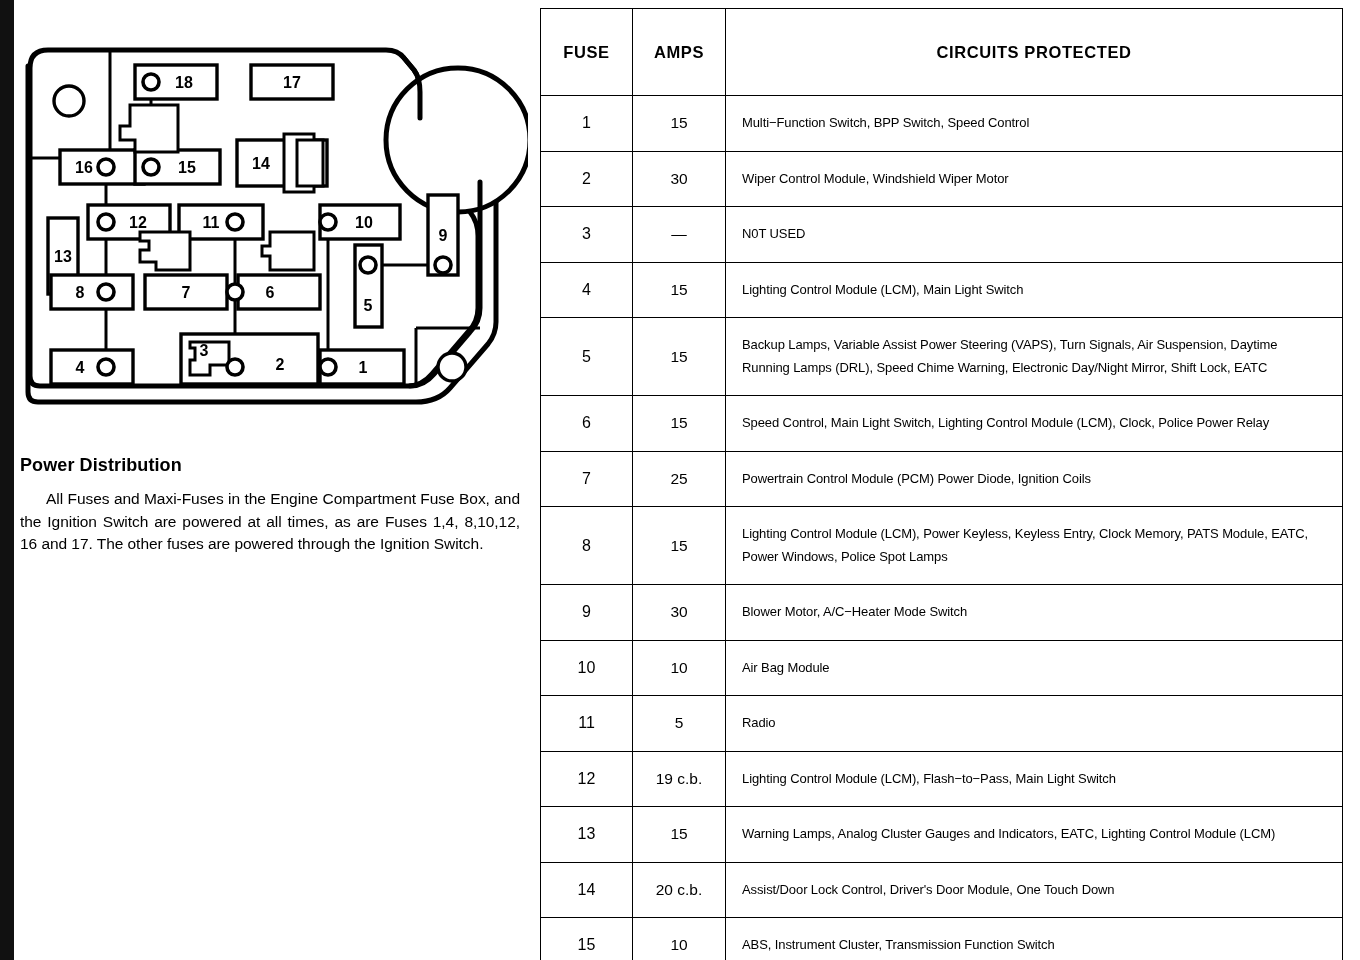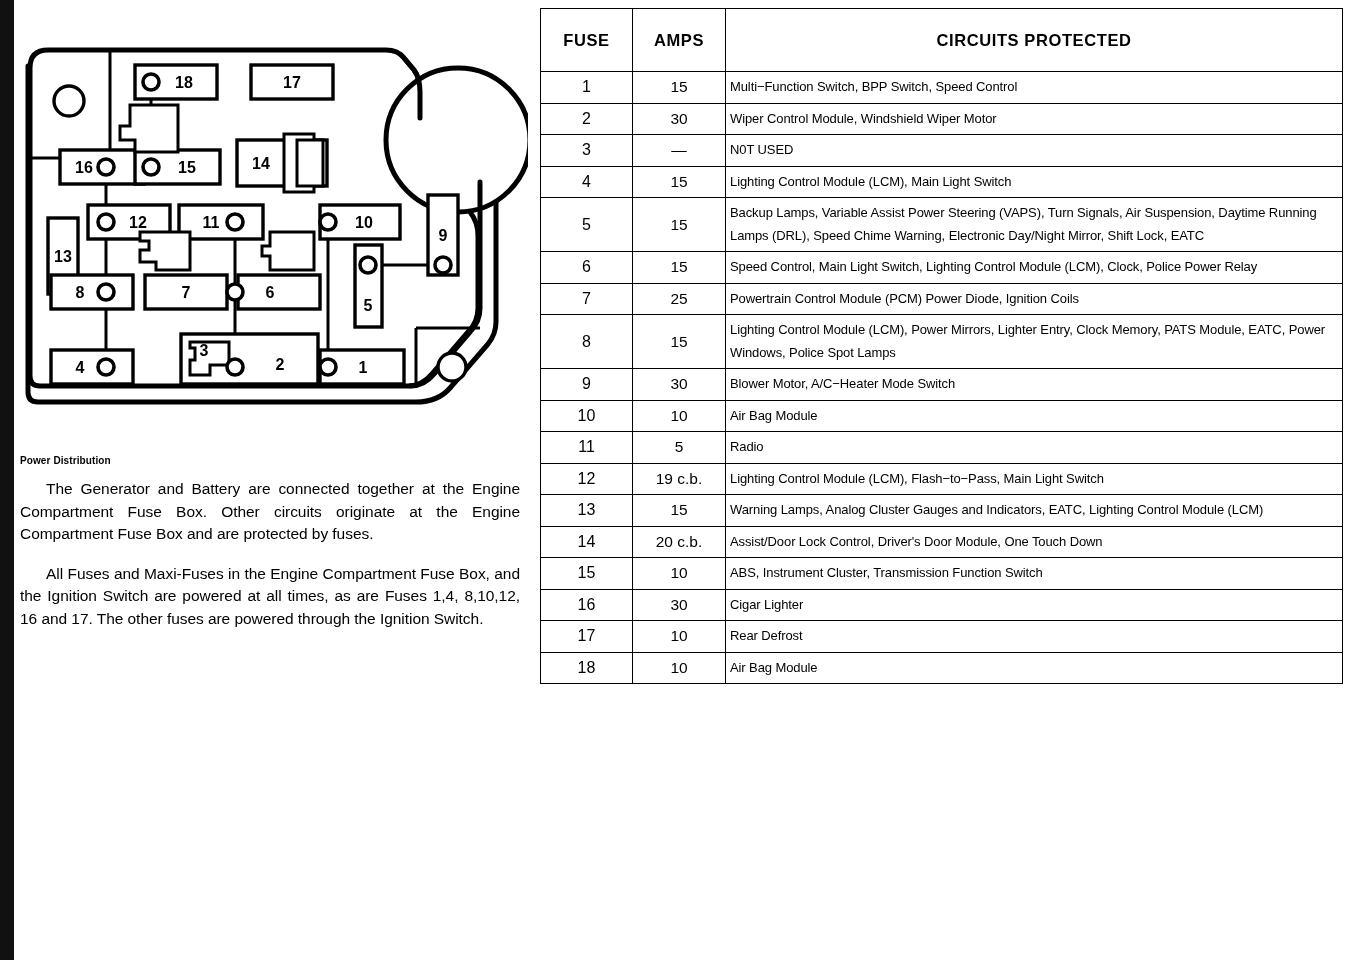--- a/index.html
+++ b/index.html
@@ -26,21 +26,21 @@
 
   
   .diagram{position:absolute;left:18px;top:22px;width:510px;height:390px;}
   .diagram svg{display:block;}
 
   
   .textblock{
     position:absolute;left:20px;top:455px;width:500px;
   }
   .tb-title{
-    font-size:10px;font-weight:bold;letter-spacing:.1px;
+    font-size:18px;font-weight:bold;letter-spacing:.1px;
     margin:0 0 12px 0;
   }
   .tb-par{
     font-size:15.5px;line-height:22.5px;
     margin:0 0 17px 0;
     text-indent:26px;
     text-align:justify;
     letter-spacing:-0.05px;
   }
   .tb-par:last-child{margin-bottom:14px;}
@@ -50,21 +50,21 @@
     position:absolute;left:540px;top:8px;width:802px;
   }
   table.fusetable{
     border-collapse:collapse;
     width:802px;
     table-layout:fixed;
     background:#fff;
   }
   table.fusetable td,table.fusetable th{
     border:1.6px solid #000;
-    padding:4px;
+    padding:16px;
     vertical-align:middle;
   }
   col.c-fuse{width:92px;}
   col.c-amps{width:93px;}
   col.c-circ{width:617px;}
 
   th.hd{
     height:54px;
     font-size:16.5px;font-weight:bold;
     letter-spacing:.6px;
@@ -252,21 +252,20 @@
         <text x="62" y="351">4</text>
         <text x="186" y="334">3</text>
         <text x="262" y="348">2</text>
         <text x="345" y="351">1</text>
       </g>
     </svg>
   </div>
 
   <div class="textblock">
     <h2 class="tb-title">Power Distribution</h2>
-    <p class="tb-par">The Generator and Battery are connected together at the Engine Compartment Fuse Box. Other circuits originate at the Engine Compartment Fuse Box and are protected by fuses.</p>
     <p class="tb-par">All Fuses and Maxi-Fuses in the Engine Compartment Fuse Box, and the Ignition Switch are powered at all times, as are Fuses 1,4, 8,10,12, 16 and 17. The other fuses are powered through the Ignition Switch.</p>
   </div>
 
   <div class="table-wrap">
     <table class="fusetable">
       <colgroup>
         <col class="c-fuse">
           <col class="c-amps">
           <col class="c-circ">
       </colgroup>
@@ -309,21 +308,21 @@
             <td class="circ">Speed Control, Main Light Switch, Lighting Control Module (LCM), Clock, Police Power Relay</td>
           </tr>
           <tr>
             <td class="num">7</td>
             <td class="amp">25</td>
             <td class="circ">Powertrain Control Module (PCM) Power Diode, Ignition Coils</td>
           </tr>
           <tr>
             <td class="num">8</td>
             <td class="amp">15</td>
-            <td class="circ">Lighting Control Module (LCM), Power Mirrors, Lighter Entry, Clock Memory, PATS Module, EATC, Power Windows, Police Spot Lamps</td>
+            <td class="circ">Lighting Control Module (LCM), Power Keyless, Keyless Entry, Clock Memory, PATS Module, EATC, Power Windows, Police Spot Lamps</td>
           </tr>
           <tr>
             <td class="num">9</td>
             <td class="amp">30</td>
             <td class="circ">Blower Motor, A/C−Heater Mode Switch</td>
           </tr>
           <tr>
             <td class="num">10</td>
             <td class="amp">10</td>
             <td class="circ">Air Bag Module</td>

